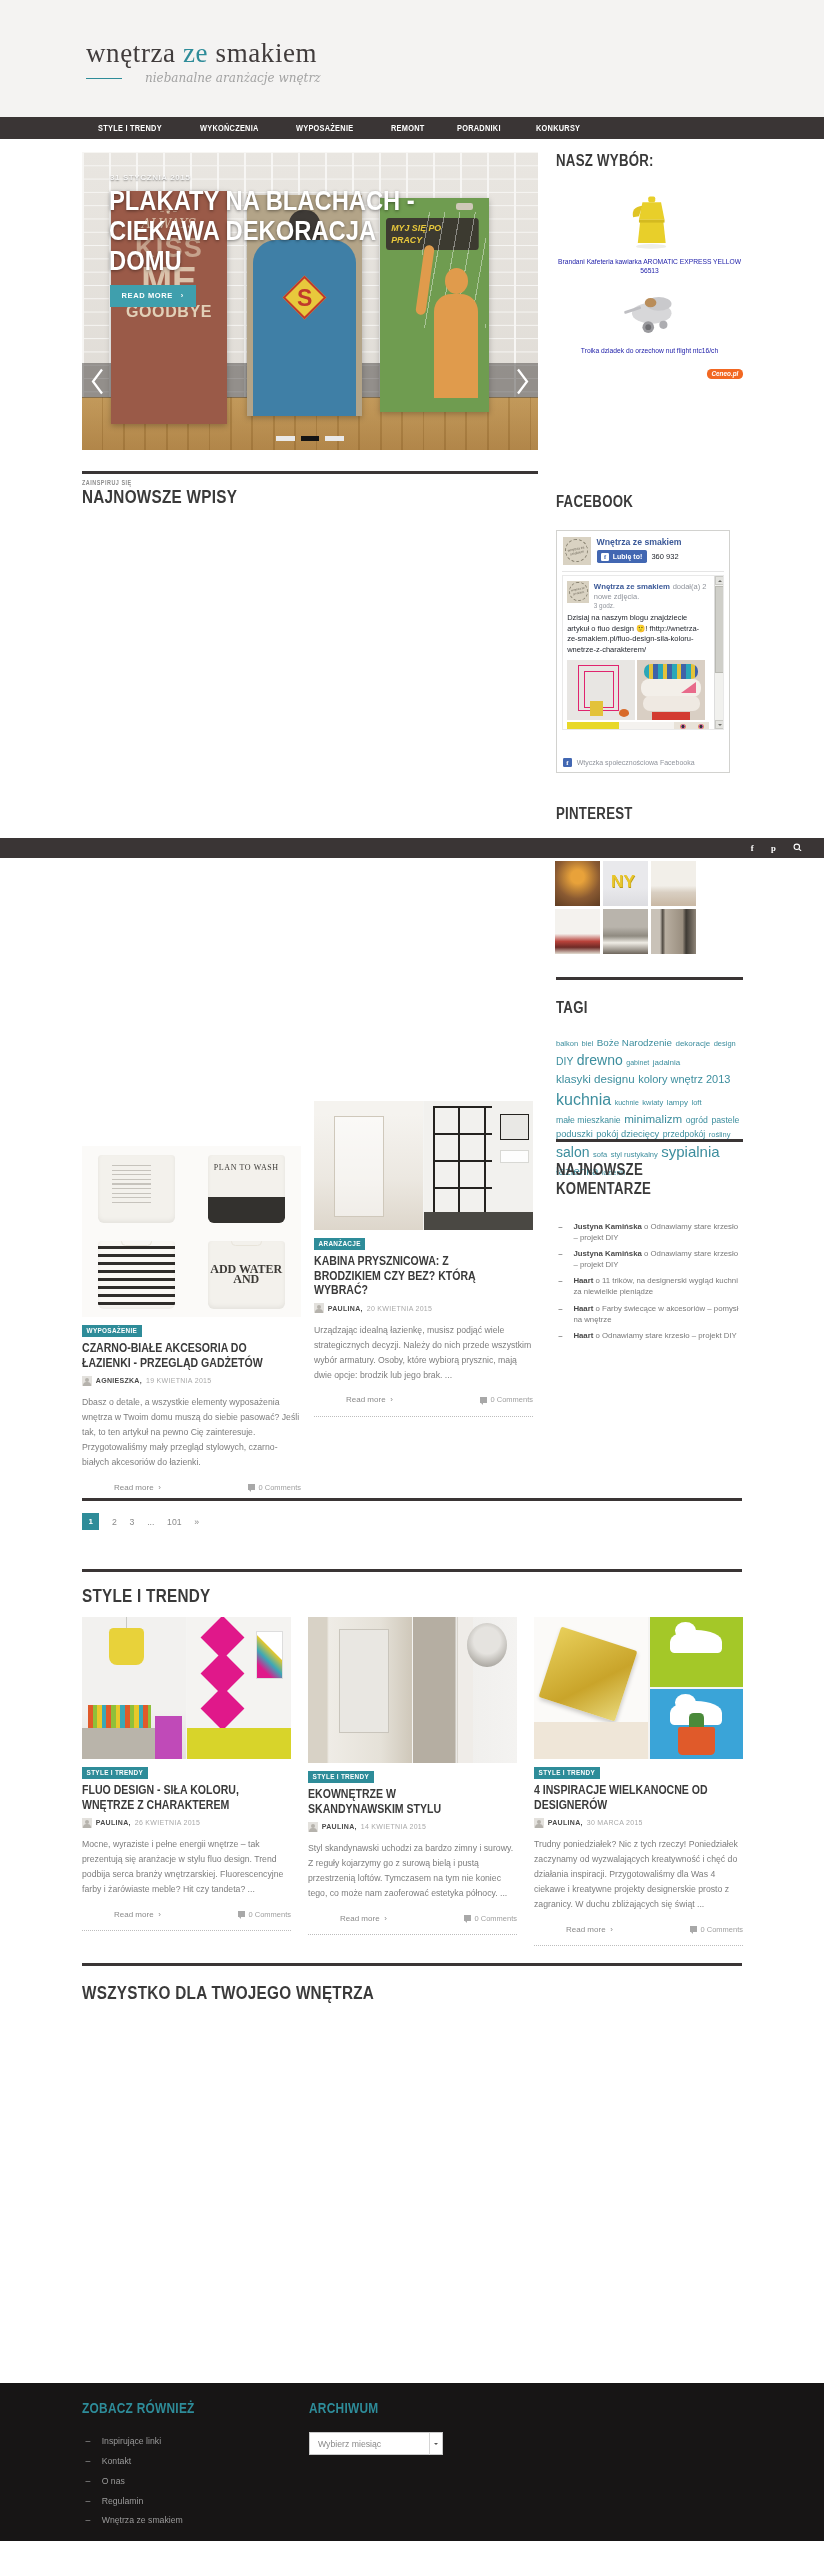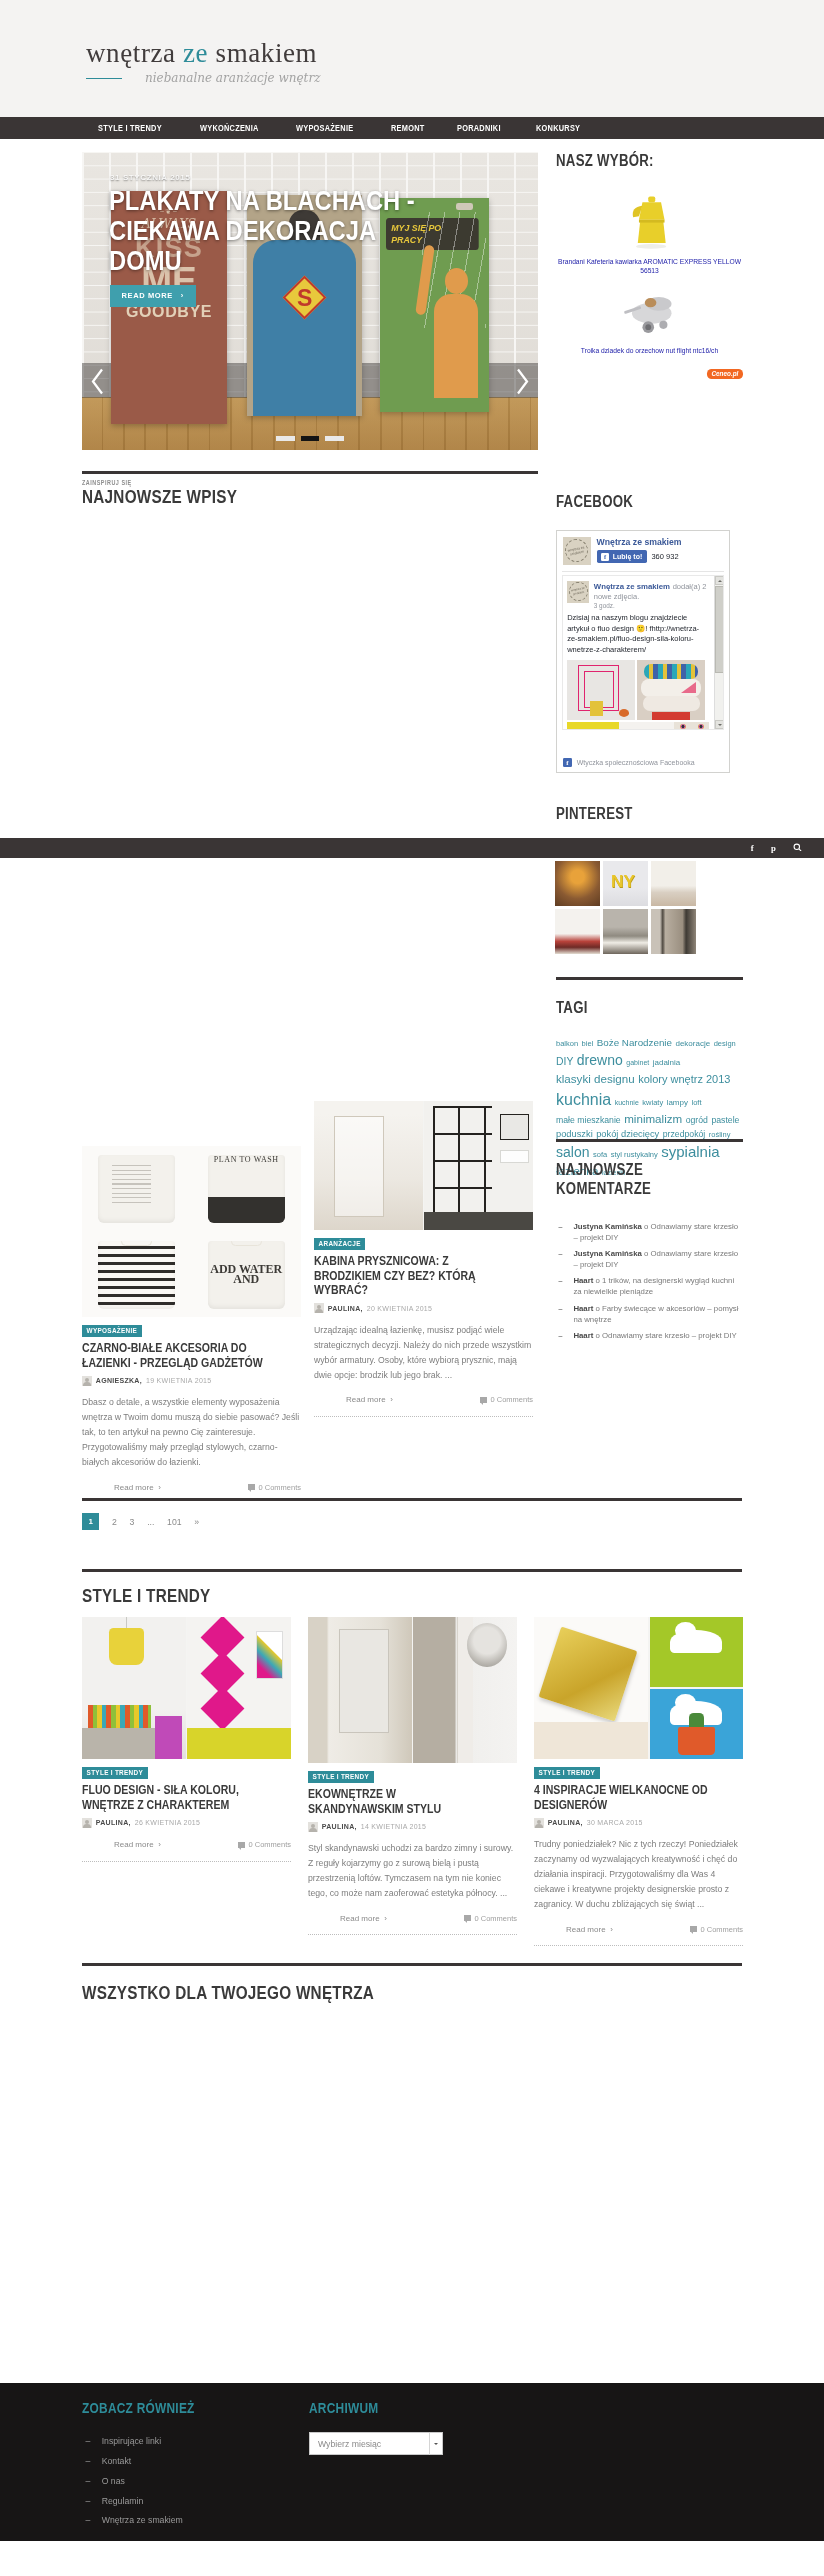--- a/index.html
+++ b/index.html
@@ -195,21 +195,21 @@
   .bubble { width:7px; height:5.8px; background:#a8a8a8; position:relative; display:inline-block; }
   .bubble:after { content:""; position:absolute; left:1.2px; bottom:-2.3px; border-left:2.3px solid transparent; border-right:0 solid transparent; border-top:2.9px solid #a8a8a8; }
   .dotted { border-bottom:0.6px dotted #bdbdbd; margin-top:11.6px; }
 
   
   .bag-grid { display:flex; flex-wrap:wrap; background:#fff; }
   .bagcell { width:50%; height:86px; background:#fbfaf8; position:relative; display:flex; align-items:center; justify-content:center; }
   .bag { width:70%; height:78%; background:#f3f1ec; border-radius:3.5px 3.5px 5.8px 5.8px; box-shadow:inset 0 -2.3px 4.6px rgba(0,0,0,.06); position:relative; overflow:hidden; text-align:center; }
   .bag-lines { position:absolute; left:18%; top:14%; width:50%; height:60%;
                background:repeating-linear-gradient(#a8a49c 0 1.2px, transparent 1.2px 4.6px); opacity:.6; }
-  .bag-plan { font-family:"Liberation Serif",serif; font-size:8px; letter-spacing:0.6px; color:#3c3a36; margin-top:0; }
+  .bag-plan { font-family:"Liberation Serif",serif; font-size:8px; letter-spacing:0.6px; color:#3c3a36; margin-top:8px; }
   .bag-black { position:absolute; left:0; bottom:0; width:100%; height:38%; background:#33312e; }
   .bag-stripes { background:repeating-linear-gradient(#faf8f4 0 4.6px, #2f2d2a 4.6px 8px); }
   .bag-handle { position:absolute; left:30%; top:-4.6px; width:40%; height:9.3px; border:1.7px solid #e8e4da; border-radius:4.6px; }
   .bag-addwater { font-family:"Liberation Serif",serif; font-size:12px; font-weight:700; color:#3c3a36; margin-top:24px; line-height:9.8px; }
 
   .photo-split { display:flex; gap:1.2px; }
   .ph-bath1 { width:50%; background:linear-gradient(180deg,#f5f3ef 10%, #ece8e1 60%, #ddd6cb); position:relative; }
   .ph-bath1:before { content:""; position:absolute; left:18%; top:12%; width:44%; height:76%; border:1.2px solid #cfc8bb; background:rgba(255,255,255,.5); }
   .ph-bath2 { width:50%; background:#f2f1ee; position:relative; overflow:hidden; }
   .ph-grid { position:absolute; left:8%; top:4%; width:54%; height:92%; background:
@@ -542,21 +542,21 @@
 
   <div class="sb-rule" style="top:977px;"></div>
   <div class="sb sec-h cond tag-title">TAGI</div>
   <div class="tag-cloud" id="tag-cloud"><span class="tag" style="font-size: 7.5px;">balkon</span><span class="tag" style="font-size: 7.5px;">biel</span><span class="tag" style="font-size: 9.8px;">Boże Narodzenie</span><span class="tag" style="font-size: 8px;">dekoracje</span><span class="tag" style="font-size: 7.5px;">design</span><span class="tag" style="font-size: 10.4px;">DIY</span><span class="tag" style="font-size: 14px;">drewno</span><span class="tag" style="font-size: 7px;">gabinet</span><span class="tag" style="font-size: 8px;">jadalnia</span><span class="tag" style="font-size: 11.6px;">klasyki designu</span><span class="tag" style="font-size: 11px;">kolory wnętrz 2013</span><span class="tag" style="font-size: 16px;">kuchnia</span><span class="tag" style="font-size: 7px;">kuchnie</span><span class="tag" style="font-size: 7.5px;">kwiaty</span><span class="tag" style="font-size: 8px;">lampy</span><span class="tag" style="font-size: 7.5px;">loft</span><span class="tag" style="font-size: 8.7px;">małe mieszkanie</span><span class="tag" style="font-size: 11.6px;">minimalizm</span><span class="tag" style="font-size: 8.7px;">ogród</span><span class="tag" style="font-size: 8.7px;">pastele</span><span class="tag" style="font-size: 9.3px;">poduszki</span><span class="tag" style="font-size: 9.3px;">pokój dziecięcy</span><span class="tag" style="font-size: 8.7px;">przedpokój</span><span class="tag" style="font-size: 7.5px;">rośliny</span><span class="tag" style="font-size: 14px;">salon</span><span class="tag" style="font-size: 7.5px;">sofa</span><span class="tag" style="font-size: 7.5px;">styl rustykalny</span><span class="tag" style="font-size: 15px;">sypialnia</span><span class="tag" style="font-size: 11.6px;">łazienka</span><span class="tag" style="font-size: 7px;">łazienki</span></div>
 
   <div class="sb-rule" style="top:1139px;"></div>
   <div class="sb sec-h cond kom-title">NAJNOWSZE KOMENTARZE</div>
   <div class="kom-list">
     <div class="kom-item"><span class="kom-author">Justyna Kamińska</span> <span>o Odnawiamy stare krzesło – projekt DIY</span></div>
     <div class="kom-item"><span class="kom-author">Justyna Kamińska</span> <span>o Odnawiamy stare krzesło – projekt DIY</span></div>
-    <div class="kom-item"><span class="kom-author">Haart</span> <span>o 1 trików, na designerski wygląd kuchni za niewielkie pieniądze</span></div>
+    <div class="kom-item"><span class="kom-author">Haart</span> <span>o 11 trików, na designerski wygląd kuchni za niewielkie pieniądze</span></div>
     <div class="kom-item"><span class="kom-author">Haart</span> <span>o Farby świecące w akcesoriów – pomysł na wnętrze</span></div>
     <div class="kom-item"><span class="kom-author">Haart</span> <span>o Odnawiamy stare krzesło – projekt DIY</span></div>
   </div>
 
   <div class="col-rule" style="top:1498px; width:660px;"></div>
   <div class="pagination">
     <span class="pg-current">1</span>
     <span class="pg">2</span>
     <span class="pg">3</span>
     <span class="pg">...</span>
@@ -584,20 +584,21 @@
           <div class="fluo-sofa"></div>
       </div>
     </div>
     <span class="badge">STYLE I TRENDY</span>
     <div class="card-title">FLUO DESIGN - SIŁA KOLORU, WNĘTRZE Z CHARAKTEREM</div>
     <div class="meta">
       <span class="meta-avatar"></span>
       <span class="meta-author">PAULINA,</span>
       <span class="meta-date">26 KWIETNIA 2015</span>
     </div>
+    <div class="excerpt">Mocne, wyraziste i pełne energii wnętrze – tak prezentują się aranżacje w stylu fluo design. Trend podbija serca branży wnętrzarskiej. Fluorescencyjne farby i żarówiaste meble? Hit czy tandeta? ...</div>
     <div class="card-foot">
       <span class="read-more"><span>Read more</span><b>›</b></span>
       <span class="comments">
           <span class="bubble"></span>
           <span>0 Comments</span>
         </span>
     </div>
     <div class="dotted"></div>
   </div>
 

